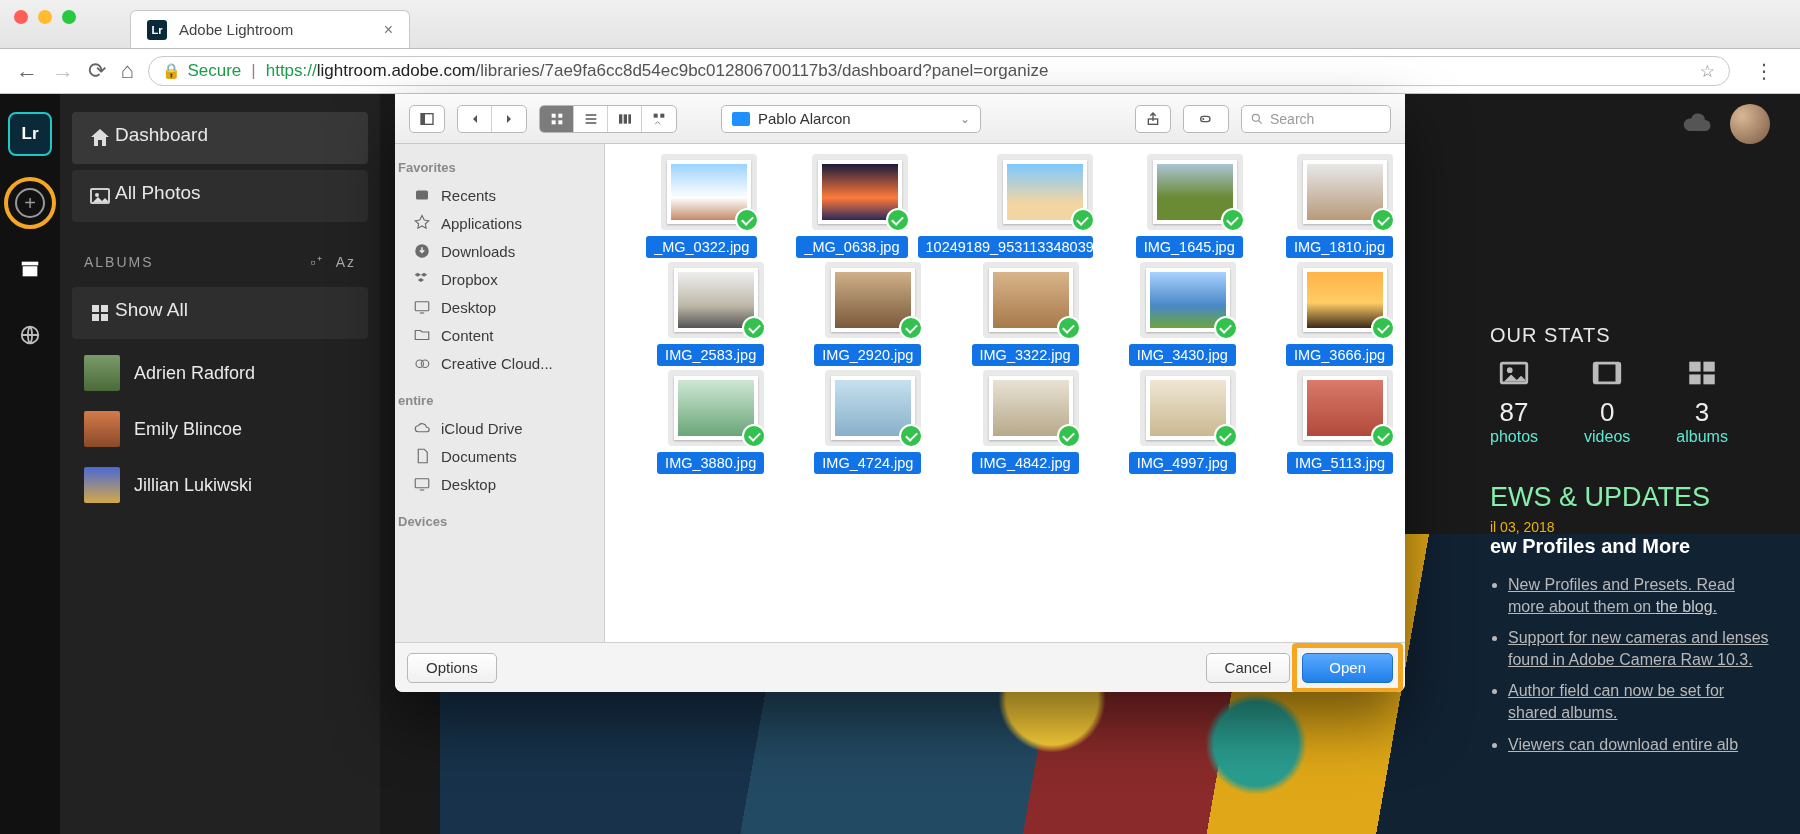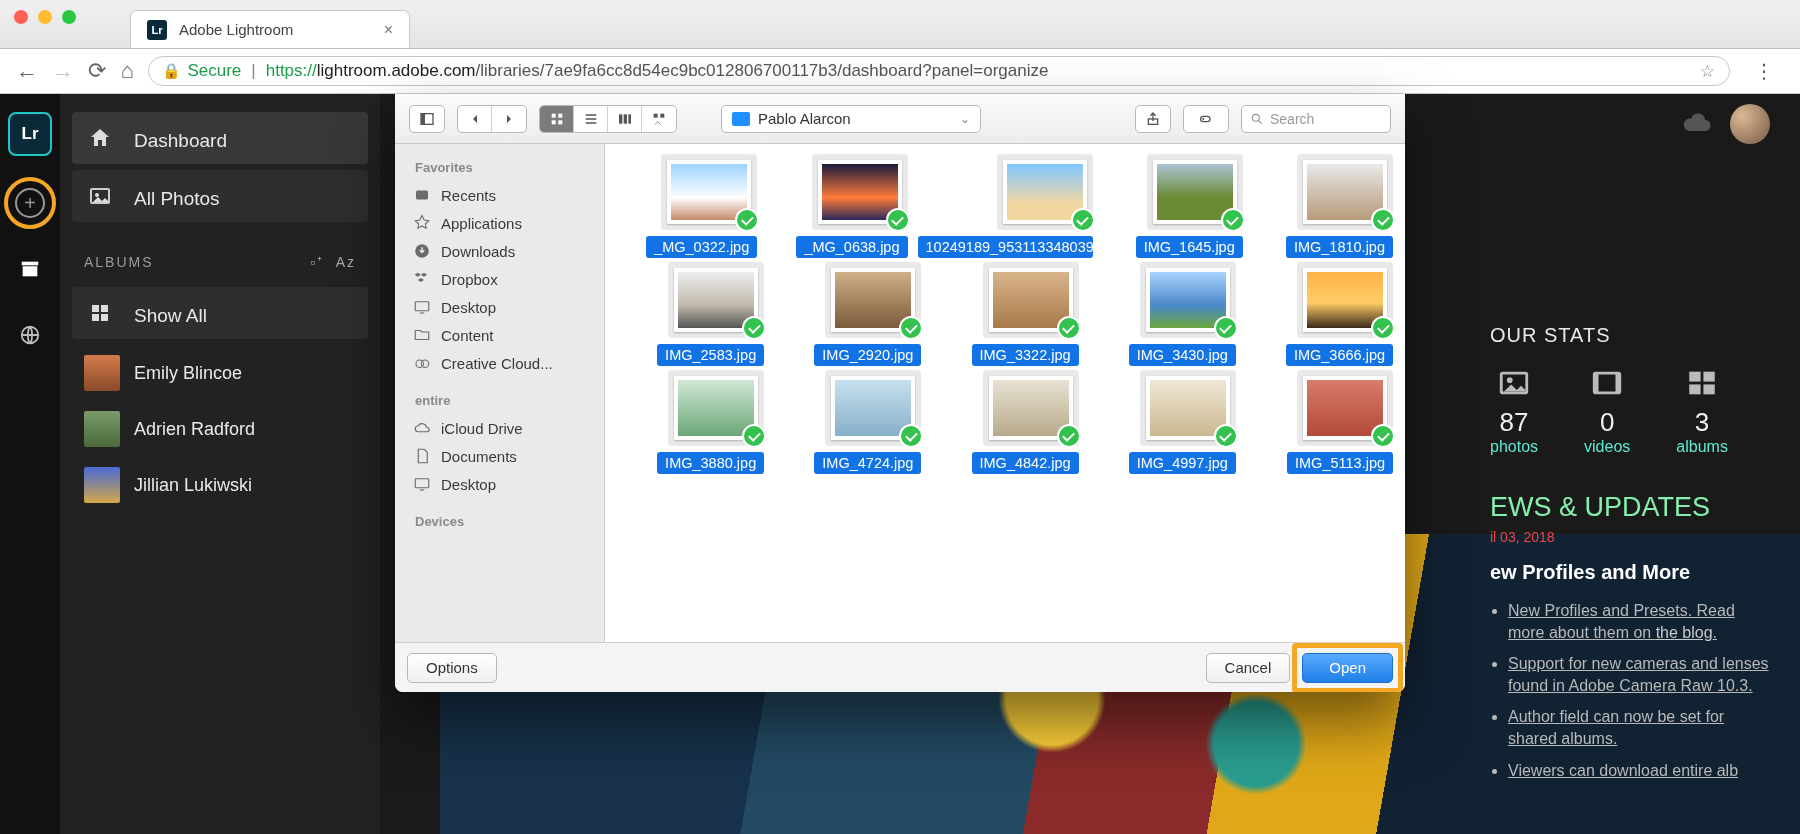--- a/index.html
+++ b/index.html
@@ -29,44 +29,44 @@
 .app { position:relative; height:740px; background:#1a1a1a; display:flex; }
 .rail { width:60px; background:#111; display:flex; flex-direction:column; align-items:center; padding-top:18px; gap:28px;}
 .lr-logo { width:44px; height:44px; border:2px solid #1fc7c7; border-radius:8px; background:#0b2a39; color:#fff; font-weight:700; display:flex; align-items:center; justify-content:center; font-size:17px;}
 .rail-btn { width:38px; height:38px; display:flex; align-items:center; justify-content:center; color:#aaa;}
 .rail-btn svg{ width:22px; height:22px; fill:#ccc;}
 .add-highlight { position:relative; }
 .add-highlight::before{ content:""; position:absolute; inset:-7px; border:4px solid #f5a623; border-radius:50%; }
 .add-circle{ width:30px; height:30px; border:2px solid #999; border-radius:50%; display:flex; align-items:center; justify-content:center; color:#999; font-size:20px; font-weight:300;}
 
 .left-panel { width:320px; background:#222; padding:12px 0; color:#ddd;}
-.lp-item { display:flex; align-items:flex-end; gap:20px; padding:12px 24px; font-size:19px; color:#e8e8e8;}
+.lp-item { display:flex; align-items:flex-start; gap:1px; padding:12px 24px; font-size:19px; color:#e8e8e8;}
 .lp-item.sel { background:#383838; border-radius:4px; margin:6px 12px; padding:12px 14px;}
 .lp-item.sub { margin:6px 12px; background:#2e2e2e; border-radius:4px; padding:12px 14px;}
 .lp-icon { width:28px; height:28px; display:flex; align-items:center; justify-content:center;}
 .lp-icon svg{ width:24px; height:24px; fill:#ddd; }
 .lp-header{ padding:24px 24px 10px; font-size:14px; letter-spacing:2px; color:#9a9a9a; display:flex; align-items:center; justify-content:space-between;}
 .album-thumb{ width:36px; height:36px; background:#555; border-radius:2px; background-size:cover;}
 .album-row{ display:flex; align-items:center; gap:14px; padding:10px 24px; font-size:18px; color:#eaeaea;}
 
 .main-area { flex:1; position:relative; background:#1a1a1a; }
 .topbar{ position:absolute; top:0; right:0; height:60px; display:flex; align-items:center; gap:18px; padding:0 30px;}
 .cloud-ico{ color:#666; }
 .avatar{ width:40px; height:40px; border-radius:50%; background:radial-gradient(circle at 30% 30%, #d9b896, #7a5a42);}
 
 .right-panel{ position:absolute; right:0; top:230px; width:340px; color:#ccc; padding:0 30px;}
-.stats-title{ font-size:20px; letter-spacing:1px; color:#e8e8e8; margin-bottom:18px;}
+.stats-title{ font-size:20px; letter-spacing:1px; color:#e8e8e8; margin-bottom:8px;}
 .stats-row{ display:flex; gap:46px; margin-bottom:36px;}
 .stat{ text-align:center;}
 .stat .ico{ height:36px; display:flex; align-items:center; justify-content:center; margin-bottom:6px;}
 .stat .ico svg{ width:34px; height:34px; fill:#bbb;}
 .stat .num{ font-size:26px; color:#eee;}
 .stat .lab{ font-size:16px; color:#5eead4;}
 .news-title{ font-size:27px; color:#86efac; margin-bottom:6px;}
-.news-date{ font-size:14px; color:#ef4444; margin-bottom:16px;}
+.news-date{ font-size:14px; color:#eab308; margin-bottom:0;}
 .news-head{ font-size:20px; font-weight:600; color:#fff; margin-bottom:16px;}
 .news-list{ font-size:16px; color:#b8b8b8; padding-left:18px;text-decoration:underline;}
 .news-list li{ margin-bottom:10px; line-height:1.35;}
 .news-list a{ color:#c9c9c9; text-decoration:underline;}
 
 .bg-photo{ position:absolute; left:60px; right:0; bottom:0; height:300px;
   background:
    radial-gradient(circle at 45% 55%, #ffd23a 0 6%, transparent 7%),
    radial-gradient(circle at 60% 70%, #2a9d8f 0 5%, transparent 6%),
    linear-gradient(100deg,#17324a 0 25%, #234a63 25% 45%, #8a2a2a 45% 58%, #e0a818 58% 70%, #123 70% 100%);
@@ -83,21 +83,21 @@
 .d-seg button.active svg{ fill:#fff;}
 .d-path{ flex:0 0 260px; height:28px; border:1px solid #b8b8b8; border-radius:5px; background:#fff; display:flex; align-items:center; padding:0 10px; gap:8px; font-size:15px; color:#333;}
 .d-path .fold{ width:18px; height:14px; background:#1e90ff; border-radius:2px;}
 .d-path .chev{ margin-left:auto; color:#888; font-size:12px;}
 .d-tool{ width:36px; height:28px; border:1px solid #b8b8b8; border-radius:5px; background:#fff; display:flex; align-items:center; justify-content:center;}
 .d-tool svg{ width:16px; height:16px; fill:#555;}
 .d-search{ flex:0 0 150px; height:28px; border:1px solid #b8b8b8; border-radius:5px; background:#fff; display:flex; align-items:center; padding:0 8px; gap:6px; color:#999; font-size:14px;}
 
 .d-body{ flex:1; display:flex; overflow:hidden;}
 .d-sidebar{ width:210px; background:#eaeaea; border-right:1px solid #cfcfcf; padding:10px 0; font-size:15px; overflow:auto;}
-.d-sec-title{ padding:6px 20px; color:#8a8a8a; font-size:13px; font-weight:600;}
+.d-sec-title{ padding:6px 3px; color:#8a8a8a; font-size:13px; font-weight:600;}
 .d-side-item{ display:flex; align-items:center; gap:10px; padding:5px 18px; color:#3a3a3a;}
 .d-side-item svg{ width:18px; height:18px; fill:#6b6b6b;}
 
 .d-grid{ flex:1; background:#fff; padding:10px 12px; overflow:auto;}
 .d-row{ display:flex; gap:10px; margin-bottom:4px;}
 .d-file{ width:184px; display:flex; flex-direction:column; align-items:flex-end;}
 .d-thumb-wrap{ position:relative; padding:6px; background:#e9e9e9; border-radius:4px;}
 .d-thumb{ width:84px; height:64px; border:4px solid #fff; box-shadow:0 1px 2px rgba(0,0,0,.25); background:#8aa;}
 .d-check{ position:absolute; right:-2px; bottom:-2px; width:24px; height:24px; background:#32c24d; border:2px solid #fff; border-radius:50%; display:flex; align-items:center; justify-content:center;}
 .d-check::after{ content:""; width:9px; height:5px; border-left:2.5px solid #fff; border-bottom:2.5px solid #fff; transform:rotate(-45deg); margin-top:-2px;}
@@ -206,26 +206,26 @@
           <svg viewBox="0 0 24 24">
             <rect x="4" y="4" width="7" height="7"></rect>
             <rect x="13" y="4" width="7" height="7"></rect>
             <rect x="4" y="13" width="7" height="7"></rect>
             <rect x="13" y="13" width="7" height="7"></rect>
           </svg>
         </span>
       <span>Show All</span>
     </div>
     <div class="album-row">
+      <div class="album-thumb" style="background:linear-gradient(#7a9a6a,#4a6a3a)"></div>
+      <span>Adrien Radford</span>
+    </div>
+    <div class="album-row">
       <div class="album-thumb" style="background:linear-gradient(#d47a4a,#8a4a2a)"></div>
       <span>Emily Blincoe</span>
-    </div>
-    <div class="album-row">
-      <div class="album-thumb" style="background:linear-gradient(#7a9a6a,#4a6a3a)"></div>
-      <span>Adrien Radford</span>
     </div>
     <div class="album-row">
       <div class="album-thumb" style="background:linear-gradient(#4a6ad4,#d4a84a)"></div>
       <span>Jillian Lukiwski</span>
     </div>
   </div>
 
   <div class="main-area">
     <div class="bg-photo"></div>
     <div class="topbar">

